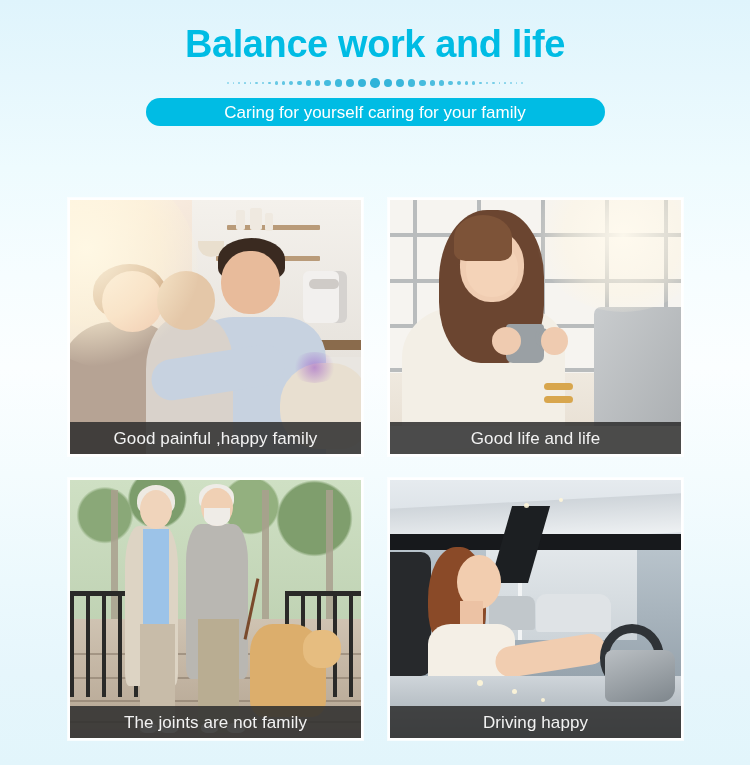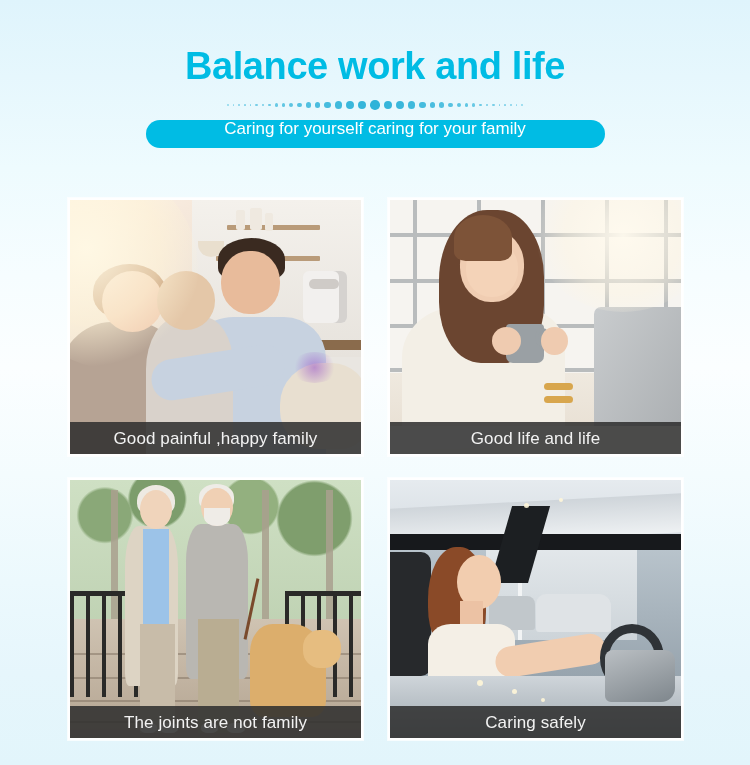--- a/index.html
+++ b/index.html
@@ -26,21 +26,21 @@
   }
 
   
   #header {
     position:absolute; left:0; right:0; top:0;
     height:175px;
     display:flex; flex-direction:column; align-items:center;
   }
 
   #page-title {
-    margin-top:47px;
+    margin-top:25px;
     font-size:38px;
     font-weight:bold;
     letter-spacing:-0.4px;
     line-height:1;
     color:#00bce4;
     white-space:nowrap;
   }
 
   #dot-rule {
     margin-top:14px;
@@ -52,21 +52,21 @@
     border-radius:50%;
     background:#2fb3d9;
     flex:none;
   }
 
   #subtitle-pill {
     margin-top:9px;
     width:459px; height:28px;
     border-radius:14px;
     background:#00bce4;
-    display:flex; align-items:flex-start; justify-content:center;
+    display:flex; align-items:center; justify-content:center;
   }
   #subtitle-pill .pill-label {
     color:#ffffff;
     font-size:17px;
     line-height:1;
     white-space:nowrap;
   }
 
   
   #card-grid {
@@ -386,18 +386,18 @@
         <div class="wheel"></div>
         <div class="door"></div>
         <div class="mirror"></div>
         <div class="sparkle" style="left:46%;top:9%;width:5px;height:5px;"></div>
         <div class="sparkle" style="left:58%;top:7%;width:4px;height:4px;"></div>
         <div class="sparkle" style="left:30%;bottom:20%;width:6px;height:6px;"></div>
         <div class="sparkle" style="left:42%;bottom:17%;width:5px;height:5px;"></div>
         <div class="sparkle" style="left:52%;bottom:14%;width:4px;height:4px;"></div>
       </div>
       <div class="caption-bar">
-        <span class="caption-text">Caring safely</span>
+        <span class="caption-text">Driving happy</span>
       </div>
     </div>
 
   </div>
 </div>
 
 </body></html>

